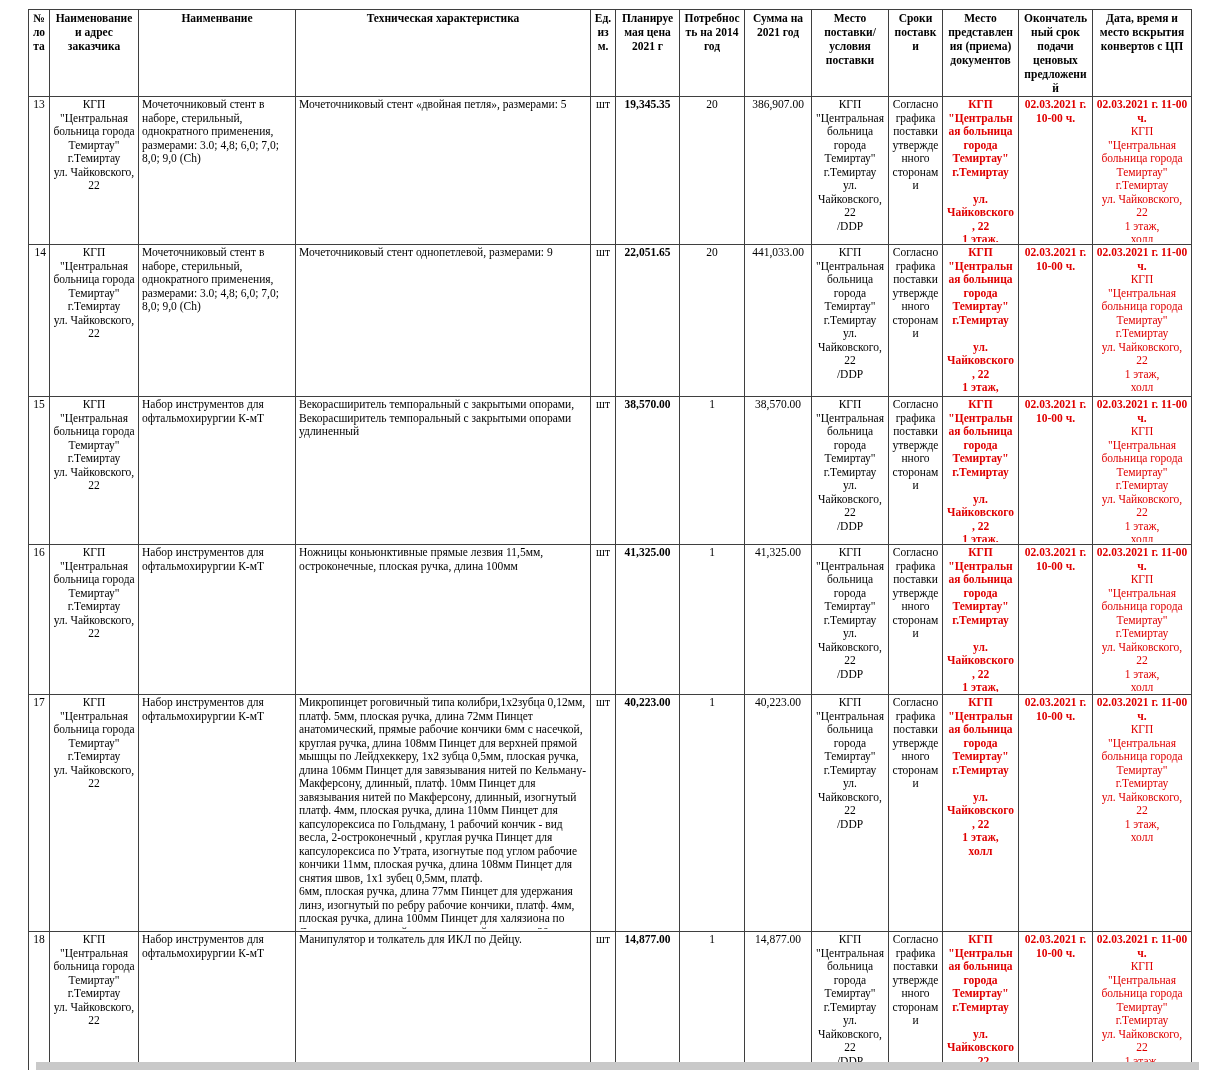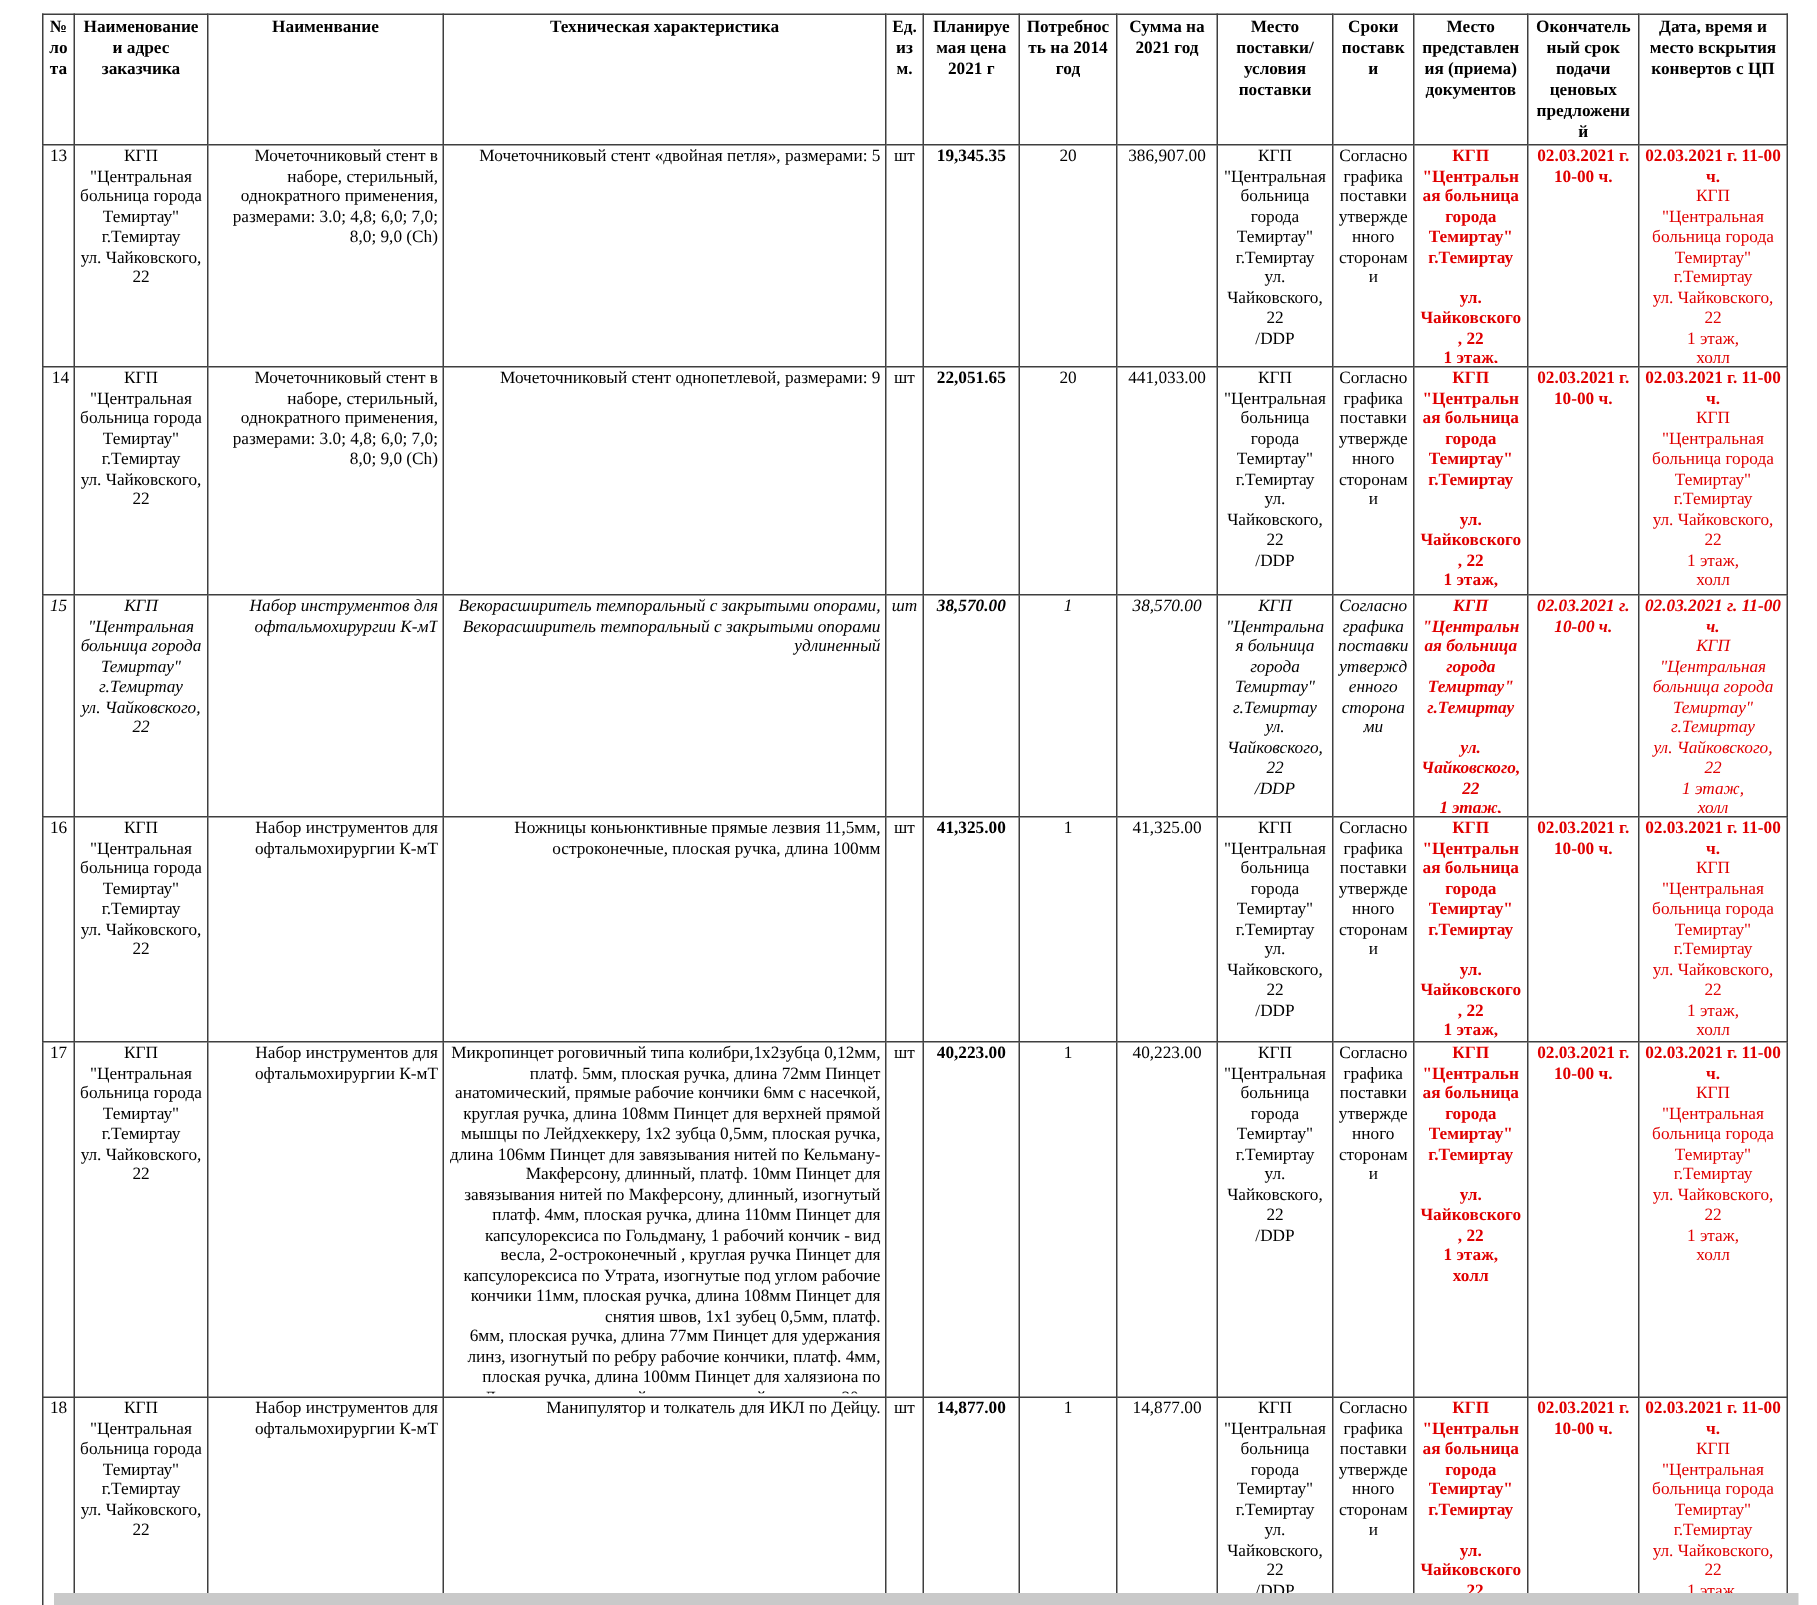--- a/index.html
+++ b/index.html
@@ -18,21 +18,21 @@
   }
   table.proc th{
     font-weight:bold;text-align:center;line-height:14px;
     overflow-wrap:break-word;word-break:break-word;
   }
   .cell{
     white-space:pre-line;line-height:13.5px;overflow:hidden;
     overflow-wrap:break-word;word-break:break-word;
   }
   .c-center{text-align:center;}
-  .c-left{text-align:right;}
+  .c-left{text-align:left;}
   .bold{font-weight:bold;}
   .red{color:#e00000;}
   .page-shadow{position:absolute;left:36px;top:1062px;width:1163px;height:8px;background:#c9c9c9;}
 </style>
 </head>
 <body>
 
 <div class="doc-page">
   <table class="proc">
     <colgroup>
@@ -171,21 +171,21 @@
             <div class="cell" style="max-height: 148px;">02.03.2021 г. 10-00 ч.</div>
           </td>
           <td class="c-center red">
             <div class="cell" style="max-height: 148px;"><div class="bold">02.03.2021 г. 11-00 ч.</div><div>КГП "Центральная больница города Темиртау"
 г.Темиртау
 ул. Чайковского, 22
 1 этаж,
 холл</div></div>
           </td>
         </tr>
-        <tr style="height: 148px; font-style: italic;">
+        <tr style="height: 148px;">
           <td class="c-center">
             <div class="cell" style="max-height: 144px;">15</div>
           </td>
           <td class="c-center">
             <div class="cell" style="max-height: 144px;">КГП "Центральная больница города Темиртау"
 г.Темиртау
 ул. Чайковского, 22</div>
           </td>
           <td class="c-left">
             <div class="cell" style="max-height: 144px;">Набор инструментов для офтальмохирургии К-мТ</div>

